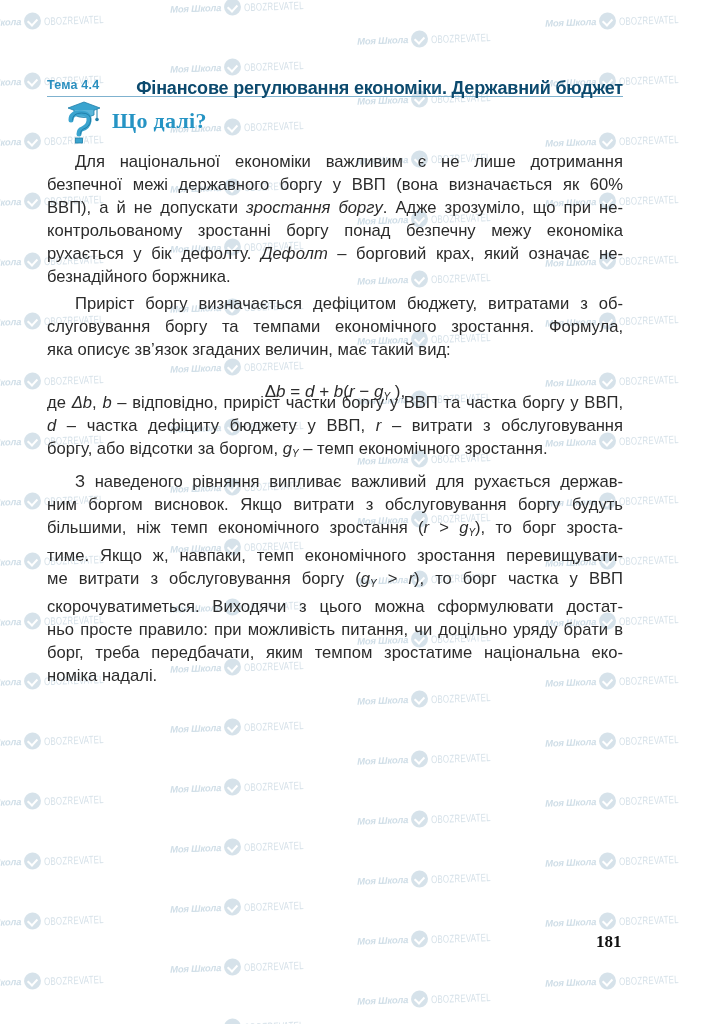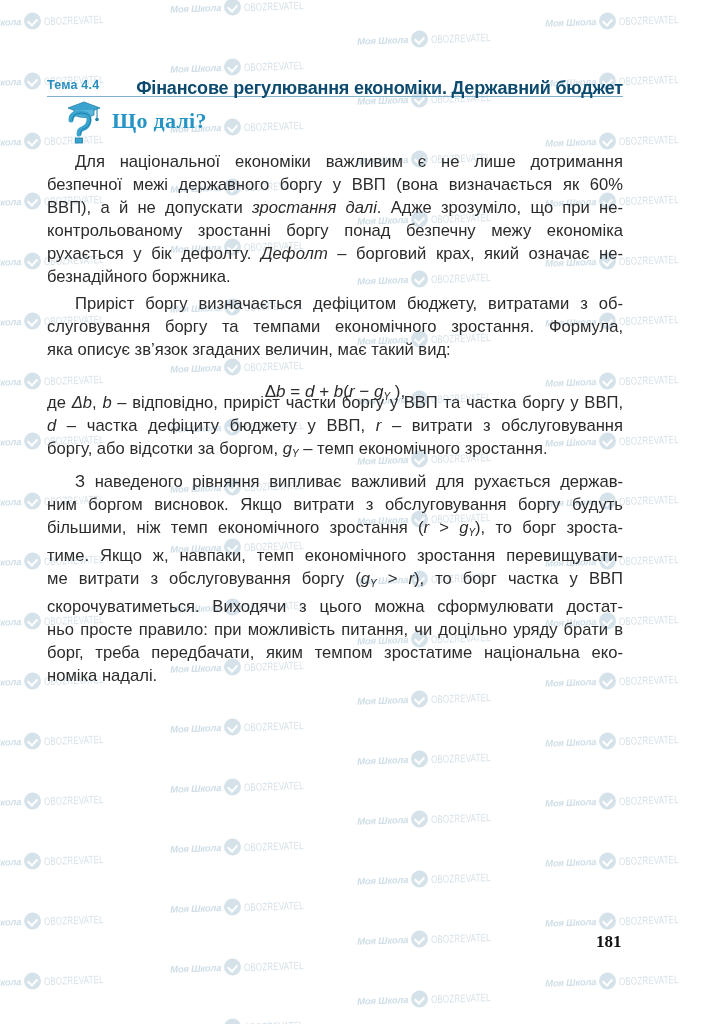--- a/index.html
+++ b/index.html
@@ -534,21 +534,21 @@
       <path d="M9,20 Q9,13 18,13 Q28,13 27,21 Q26,27 20,29 Q17,30 17,34" fill="none" stroke="#3aa4cf" stroke-width="5" stroke-linecap="round"></path>
       <path d="M9,20 Q9,13 18,13 Q28,13 27,21 Q26,27 20,29 Q17,30 17,34" fill="none" stroke="#1f7fa9" stroke-width="1" stroke-linecap="round" transform="translate(1.5,0)"></path>
       <rect x="13.5" y="38" width="7" height="5" fill="#3aa4cf" stroke="#1f7fa9" stroke-width="0.8"></rect>
     </svg>
     <span class="section-title">Що далі?</span>
   </div>
 
   <div class="body-text" style="top:150px;">
     <span class="line indent"><span>Для національної економіки важливим є не лише дотримання</span></span>
     <span class="line"><span>безпечної межі державного боргу у ВВП (вона визначається як 60%</span></span>
-    <span class="line"><span>ВВП), а й не допускати </span><i class="v">зростання далі</i><span>. Адже зрозуміло, що при не-</span></span>
+    <span class="line"><span>ВВП), а й не допускати </span><i class="v">зростання боргу</i><span>. Адже зрозуміло, що при не-</span></span>
     <span class="line"><span>контрольованому зростанні боргу понад безпечну межу економіка</span></span>
     <span class="line"><span>рухається у бік дефолту. </span><i class="v">Дефолт</i><span> – борговий крах, який означає не-</span></span>
     <span class="line last"><span>безнадійного боржника.</span></span>
   </div>
 
   <div class="body-text" style="top:292px;">
     <span class="line indent"><span>Приріст боргу визначається дефіцитом бюджету, витратами з об-</span></span>
     <span class="line"><span>слуговування боргу та темпами економічного зростання. Формула,</span></span>
     <span class="line last"><span>яка описує зв’язок згаданих величин, має такий вид:</span></span>
   </div>

